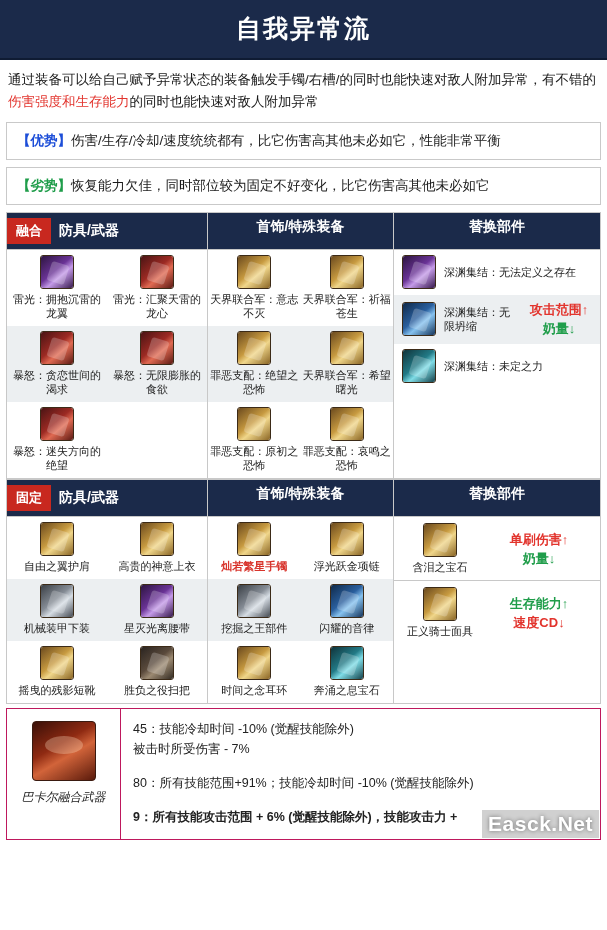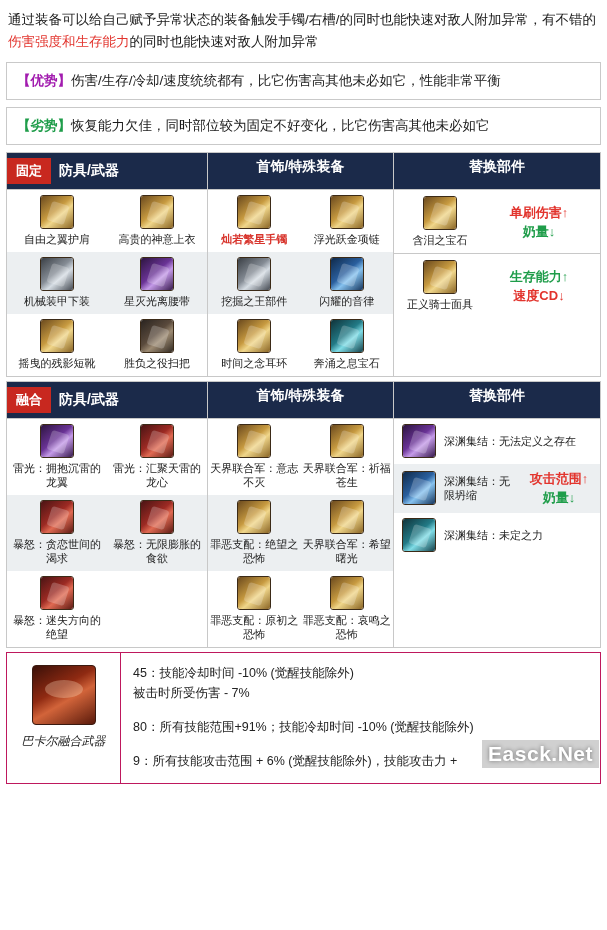--- a/index.html
+++ b/index.html
@@ -33,21 +33,21 @@
   }
   .hl-red{color:#e2342d;margin-top:44px;}
 
   .note{
     border:1px solid #c9c9c9;
     margin:0 6px 7px 6px;
     padding:8px 10px;
     font-size:13.5px;
     line-height:20px;
   }
-  .note .tag-adv{color:#a21caf;font-weight:bold;font-family:Liberation Serif, serif;}
+  .note .tag-adv{color:#1d4ed8;font-weight:bold;font-family:Liberation Serif, serif;}
   .note .tag-dis{color:#1f9d4a;font-weight:bold;margin-top:35px;}
 
   
   table.grid{
     border-collapse:collapse;
     width:595px;
     margin:0 6px;
     table-layout:fixed;
   }
   table.grid td, table.grid th{
@@ -171,51 +171,166 @@
     border:1px solid #3a1a10;
     position:relative;
   }
   .wicon::before{
     content:"";position:absolute;left:12px;top:14px;width:38px;height:18px;
     background:rgba(255,230,200,.3);border-radius:50%;
   }
   .wname{font-size:12px;line-height:16px;font-style:italic;}
   .wdesc{padding:10px 10px 12px 12px;font-size:12.5px;line-height:20px;color:#222;}
   .wdesc p{margin:0 0 14px 0;}
-  .wdesc p:last-child{margin-bottom:0;}
+  .wdesc p:last-child{margin-bottom:0;font-weight:bold;}
 
   .watermark{
     position:absolute;
-    right:8px;bottom:22px;
+    right:8px;bottom:8px;
     font-size:21px;
     color:#ffffff;
     font-weight:bold;
     letter-spacing:.5px;
     text-shadow:0 0 4px rgba(0,0,0,.45);
     padding:2px 6px;
     background:rgba(120,120,120,.35);
   }
 </style>
 </head>
 <body>
 
 <div class="page">
 
+  <div class="title-bar">自我异常流</div>
 
   <div class="intro">
     <span>通过装备可以给自己赋予异常状态的装备触发手镯/右槽/的同时也能快速对敌人附加异常，有不错的</span><span class="hl-red">伤害强度和生存能力</span><span>的同时也能快速对敌人附加异常</span>
   </div>
 
   <div class="note">
     <span class="tag-adv">【优势】</span><span>伤害/生存/冷却/速度统统都有，比它伤害高其他未必如它，性能非常平衡</span>
   </div>
 
   <div class="note">
     <span class="tag-dis">【劣势】</span><span>恢复能力欠佳，同时部位较为固定不好变化，比它伤害高其他未必如它</span>
   </div>
+
+  <table class="grid" style="margin-top:4px">
+    <tbody>
+        <tr>
+      <td class="hdr hdr-left" style="width:200px">
+        <span class="badge">融合</span><span class="sub">防具/武器</span>
+      </td>
+      <td class="hdr" style="width:185px">首饰/特殊装备</td>
+      <td class="hdr">替换部件</td>
+    </tr>
+    <tr class="cellrow">
+      <td>
+        <div class="items">
+          <div class="item">
+            <div class="icon">
+                  <i class="i-purple"></i>
+                </div>
+            <div>雷光：拥抱沉雷的龙翼</div>
+          </div>
+          <div class="item">
+            <div class="icon">
+                  <i class="i-red"></i>
+                </div>
+            <div>雷光：汇聚天雷的龙心</div>
+          </div>
+          <div class="item shaded">
+            <div class="icon">
+                  <i class="i-red"></i>
+                </div>
+            <div>暴怒：贪恋世间的渴求</div>
+          </div>
+          <div class="item shaded">
+            <div class="icon">
+                  <i class="i-red"></i>
+                </div>
+            <div>暴怒：无限膨胀的食欲</div>
+          </div>
+          <div class="item">
+            <div class="icon">
+                  <i class="i-red"></i>
+                </div>
+            <div>暴怒：迷失方向的绝望</div>
+          </div>
+        </div>
+      </td>
+      <td>
+        <div class="items">
+          <div class="item">
+            <div class="icon">
+                  <i class="i-gold"></i>
+                </div>
+            <div>天界联合军：意志不灭</div>
+          </div>
+          <div class="item">
+            <div class="icon">
+                  <i class="i-gold"></i>
+                </div>
+            <div>天界联合军：祈福苍生</div>
+          </div>
+          <div class="item shaded">
+            <div class="icon">
+                  <i class="i-gold"></i>
+                </div>
+            <div>罪恶支配：绝望之恐怖</div>
+          </div>
+          <div class="item shaded">
+            <div class="icon">
+                  <i class="i-gold"></i>
+                </div>
+            <div>天界联合军：希望曙光</div>
+          </div>
+          <div class="item">
+            <div class="icon">
+                  <i class="i-gold"></i>
+                </div>
+            <div>罪恶支配：原初之恐怖</div>
+          </div>
+          <div class="item">
+            <div class="icon">
+                  <i class="i-gold"></i>
+                </div>
+            <div>罪恶支配：哀鸣之恐怖</div>
+          </div>
+        </div>
+      </td>
+      <td>
+        <div class="items">
+          <div class="item full" style="text-align:left;display:flex;align-items:center;padding-left:8px">
+            <div class="icon" style="margin:0 8px 0 0;flex:none">
+                  <i class="i-purple"></i>
+                </div>
+            <div>深渊集结：无法定义之存在</div>
+          </div>
+          <div class="item full shaded" style="text-align:left;display:flex;align-items:center;padding-left:8px">
+            <div class="icon" style="margin:0 8px 0 0;flex:none">
+                  <i class="i-blue"></i>
+                </div>
+            <div style="flex:1">深渊集结：无限坍缩</div>
+            <div style="width:78px;text-align:center;font-size:13px;font-weight:bold;line-height:19px">
+              <div class="t-red">攻击范围↑</div>
+              <div class="t-green">奶量↓</div>
+            </div>
+          </div>
+          <div class="item full" style="text-align:left;display:flex;align-items:center;padding-left:8px">
+            <div class="icon" style="margin:0 8px 0 0;flex:none">
+                  <i class="i-teal"></i>
+                </div>
+            <div>深渊集结：未定之力</div>
+          </div>
+        </div>
+      </td>
+    </tr>
+  </tbody>
+    </table>
 
   <table class="grid">
     <tbody>
         <tr>
       <td class="hdr hdr-left" style="width:200px">
         <span class="badge">固定</span><span class="sub">防具/武器</span>
       </td>
       <td class="hdr" style="width:185px">首饰/特殊装备</td>
       <td class="hdr">替换部件</td>
     </tr>
@@ -316,134 +431,20 @@
         <div class="repl" style="border-top:1px solid #c8c8c8">
           <div class="r-item">
             <div class="icon">
                   <i class="i-gold"></i>
                 </div>
             <div>正义骑士面具</div>
           </div>
           <div class="r-text">
             <div class="t-green">生存能力↑</div>
             <div class="t-red">速度CD↓</div>
-          </div>
-        </div>
-      </td>
-    </tr>
-  </tbody>
-    </table>
-
-  <table class="grid" style="margin-top:4px">
-    <tbody>
-        <tr>
-      <td class="hdr hdr-left" style="width:200px">
-        <span class="badge">融合</span><span class="sub">防具/武器</span>
-      </td>
-      <td class="hdr" style="width:185px">首饰/特殊装备</td>
-      <td class="hdr">替换部件</td>
-    </tr>
-    <tr class="cellrow">
-      <td>
-        <div class="items">
-          <div class="item">
-            <div class="icon">
-                  <i class="i-purple"></i>
-                </div>
-            <div>雷光：拥抱沉雷的龙翼</div>
-          </div>
-          <div class="item">
-            <div class="icon">
-                  <i class="i-red"></i>
-                </div>
-            <div>雷光：汇聚天雷的龙心</div>
-          </div>
-          <div class="item shaded">
-            <div class="icon">
-                  <i class="i-red"></i>
-                </div>
-            <div>暴怒：贪恋世间的渴求</div>
-          </div>
-          <div class="item shaded">
-            <div class="icon">
-                  <i class="i-red"></i>
-                </div>
-            <div>暴怒：无限膨胀的食欲</div>
-          </div>
-          <div class="item">
-            <div class="icon">
-                  <i class="i-red"></i>
-                </div>
-            <div>暴怒：迷失方向的绝望</div>
-          </div>
-        </div>
-      </td>
-      <td>
-        <div class="items">
-          <div class="item">
-            <div class="icon">
-                  <i class="i-gold"></i>
-                </div>
-            <div>天界联合军：意志不灭</div>
-          </div>
-          <div class="item">
-            <div class="icon">
-                  <i class="i-gold"></i>
-                </div>
-            <div>天界联合军：祈福苍生</div>
-          </div>
-          <div class="item shaded">
-            <div class="icon">
-                  <i class="i-gold"></i>
-                </div>
-            <div>罪恶支配：绝望之恐怖</div>
-          </div>
-          <div class="item shaded">
-            <div class="icon">
-                  <i class="i-gold"></i>
-                </div>
-            <div>天界联合军：希望曙光</div>
-          </div>
-          <div class="item">
-            <div class="icon">
-                  <i class="i-gold"></i>
-                </div>
-            <div>罪恶支配：原初之恐怖</div>
-          </div>
-          <div class="item">
-            <div class="icon">
-                  <i class="i-gold"></i>
-                </div>
-            <div>罪恶支配：哀鸣之恐怖</div>
-          </div>
-        </div>
-      </td>
-      <td>
-        <div class="items">
-          <div class="item full" style="text-align:left;display:flex;align-items:center;padding-left:8px">
-            <div class="icon" style="margin:0 8px 0 0;flex:none">
-                  <i class="i-purple"></i>
-                </div>
-            <div>深渊集结：无法定义之存在</div>
-          </div>
-          <div class="item full shaded" style="text-align:left;display:flex;align-items:center;padding-left:8px">
-            <div class="icon" style="margin:0 8px 0 0;flex:none">
-                  <i class="i-blue"></i>
-                </div>
-            <div style="flex:1">深渊集结：无限坍缩</div>
-            <div style="width:78px;text-align:center;font-size:13px;font-weight:bold;line-height:19px">
-              <div class="t-red">攻击范围↑</div>
-              <div class="t-green">奶量↓</div>
-            </div>
-          </div>
-          <div class="item full" style="text-align:left;display:flex;align-items:center;padding-left:8px">
-            <div class="icon" style="margin:0 8px 0 0;flex:none">
-                  <i class="i-teal"></i>
-                </div>
-            <div>深渊集结：未定之力</div>
           </div>
         </div>
       </td>
     </tr>
   </tbody>
     </table>
 
   <table class="bottom" style="margin-top:4px">
     <tbody>
         <tr>

